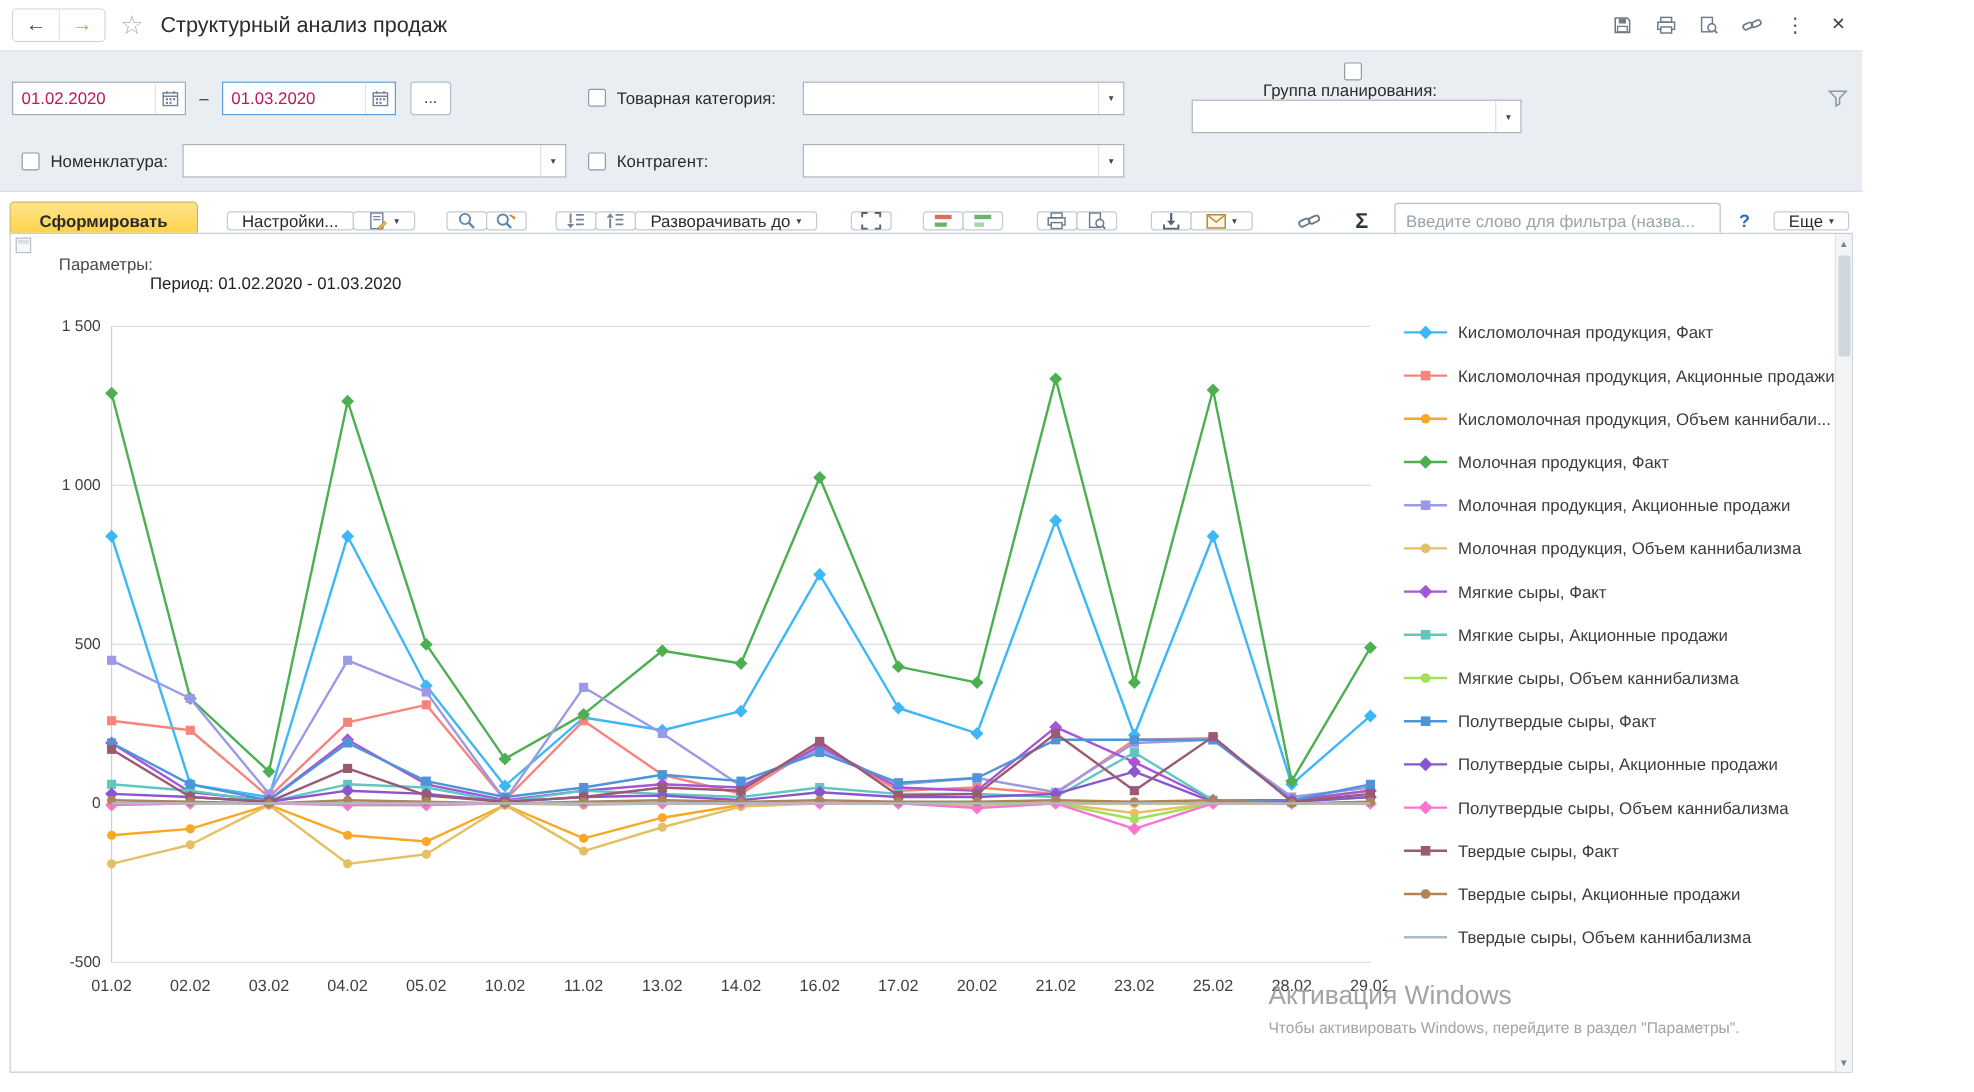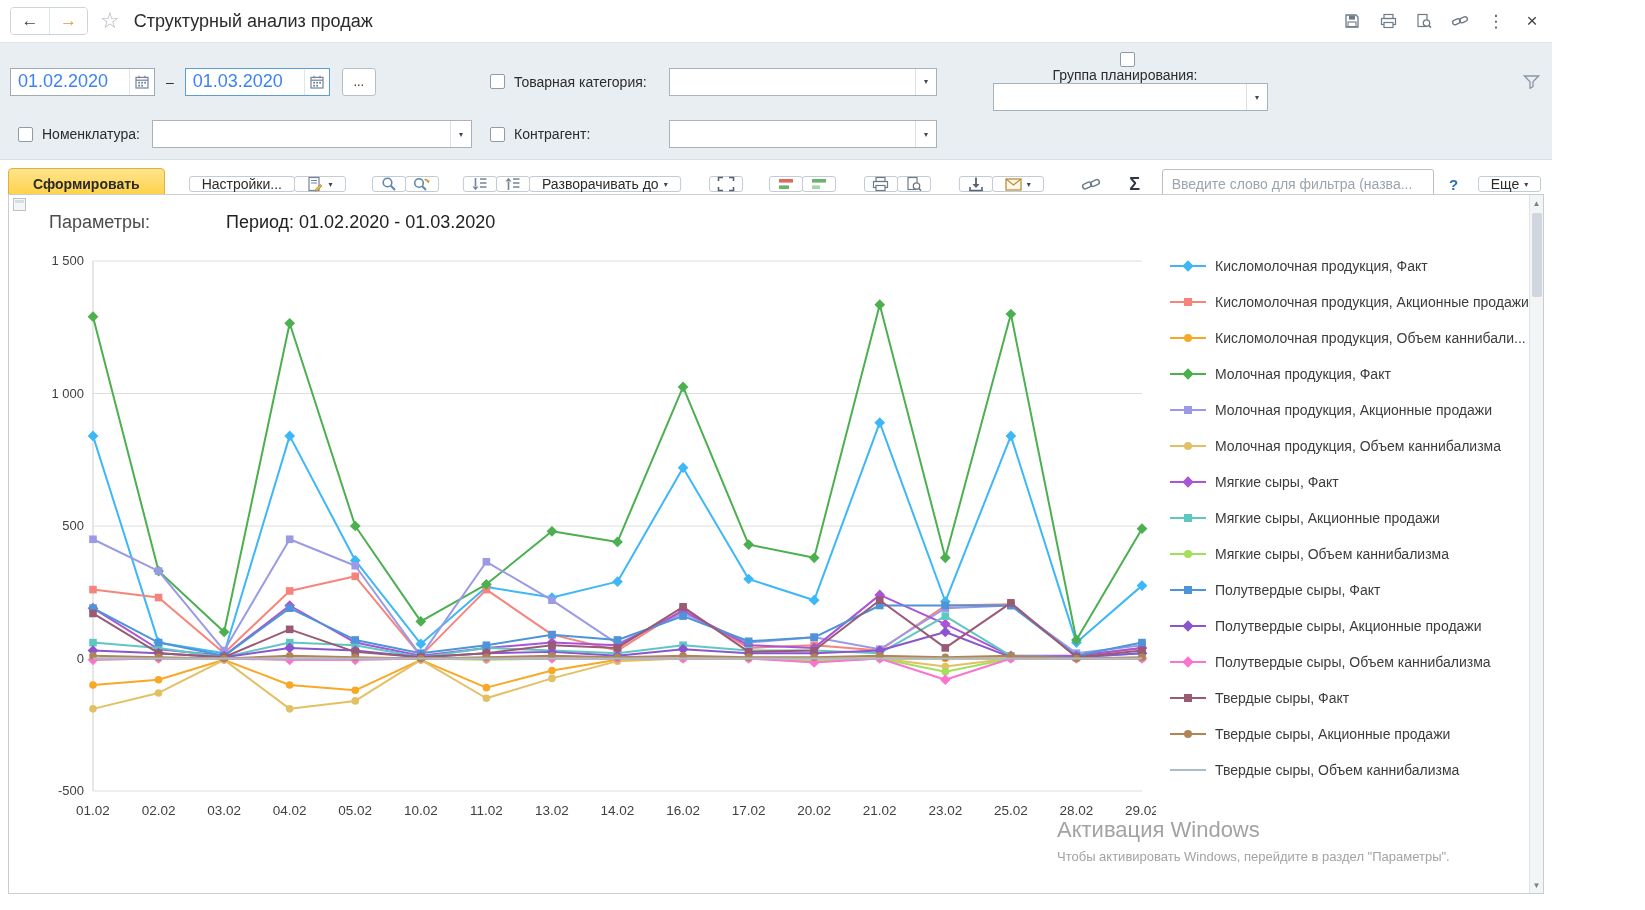--- a/index.html
+++ b/index.html
@@ -29,22 +29,22 @@
   
   .filter-panel { background:#e9eef3; border-top:1px solid #dde3e9; border-bottom:1px solid #d8dee4;
                   padding:9px 12px 11px 10px; }
   .frow { display:flex; align-items:center; }
   .frow + .frow { margin-top:9px; }
   .fcol1 { width:462px; display:flex; align-items:center; }
   .fcol2 { width:478px; display:flex; align-items:center; margin-left:18px; }
   .fcol3 { display:flex; align-items:center; margin-left:18px;flex-direction:column; }
   .field { display:flex; align-items:center; background:#fff; border:1px solid #9fabb6; height:28px; }
   .field.focused { border-color:#5e9ed6; }
-  .field input { border:none; outline:none; width:118px; padding:0 7px; font-size:18px;
-                 font-family:"Liberation Sans",sans-serif; color:#3b82f6; background:transparent; }
+  .field input { border:none; outline:none; width:118px; padding:0 7px; font-size:14px;
+                 font-family:"Liberation Sans",sans-serif; color:#be185d; background:transparent; }
   .cal-btn { width:25px; height:100%; display:flex; align-items:center; justify-content:center;
              border-left:1px solid #e1e6ea; }
   .dash { margin:0 11px; color:#333; font-size:14px; }
   .btn-dots { margin-left:12px; height:28px; width:34px; border:1px solid #b6bfc8; background:#fff;
               border-radius:3px; font-size:13px; line-height:10px; color:#333; }
   .cb { width:15px; height:15px; background:#fff; border:1px solid #8f9ba6; border-radius:2px;
         flex:0 0 auto; }
   .flabel { font-size:14px; color:#2b2b2b; margin-left:9px; white-space:nowrap; }
   .w148 { width:148px; } .w158 { width:158px; } .w103 { width:103px; }
   .combo { display:flex; align-items:center; background:#fff; border:1px solid #a8b2bc; height:28px; margin-left:7px; }
@@ -73,21 +73,21 @@
                   font-size:14px; font-family:"Liberation Sans",sans-serif; color:#333; }
   .filter-input::placeholder { color:#9aa4ad; }
   .help-btn { font-size:15px; font-weight:bold; color:#2e6fb0; width:24px; }
 
   
   .content { position:absolute; left:8px; right:8px; top:194px; height:700px;
              border:1px solid #c7cdd3; background:#fff; }
   .corner-ico { position:absolute; left:4px; top:3px; width:13px; height:13px;
                 border:1px solid #b9c1c9; background:#f4f6f8; }
   .corner-ico::after { content:""; position:absolute; left:1px; top:1px; width:9px; height:3px; background:#d7dde3; }
-  .params-row { padding:17px 0 0 40px; font-size:18px; display:flex; }
+  .params-row { padding:17px 0 0 40px; font-size:14px; display:flex;flex-direction:column; }
   .plabel { color:#4c4c4c; }
   .pvalue { color:#222; margin-left:32px;padding-left:44px; }
   .chart-wrap { display:flex; margin-top:14px; padding-left:22px; }
   .legend { margin-left:14px; padding-top:8px; display:flex; flex-direction:column; }
   .legend-item { display:flex; align-items:center; height:22px; margin-bottom:14px; white-space:nowrap; }
   .legend-label { font-size:14px; color:#3c3c3c; margin-left:9px; }
 
   
   .scrollbar { position:absolute; right:0; top:0; bottom:0; width:14px; background:#f2f4f6;
                border-left:1px solid #dfe3e7; display:flex; flex-direction:column; align-items:center; }

